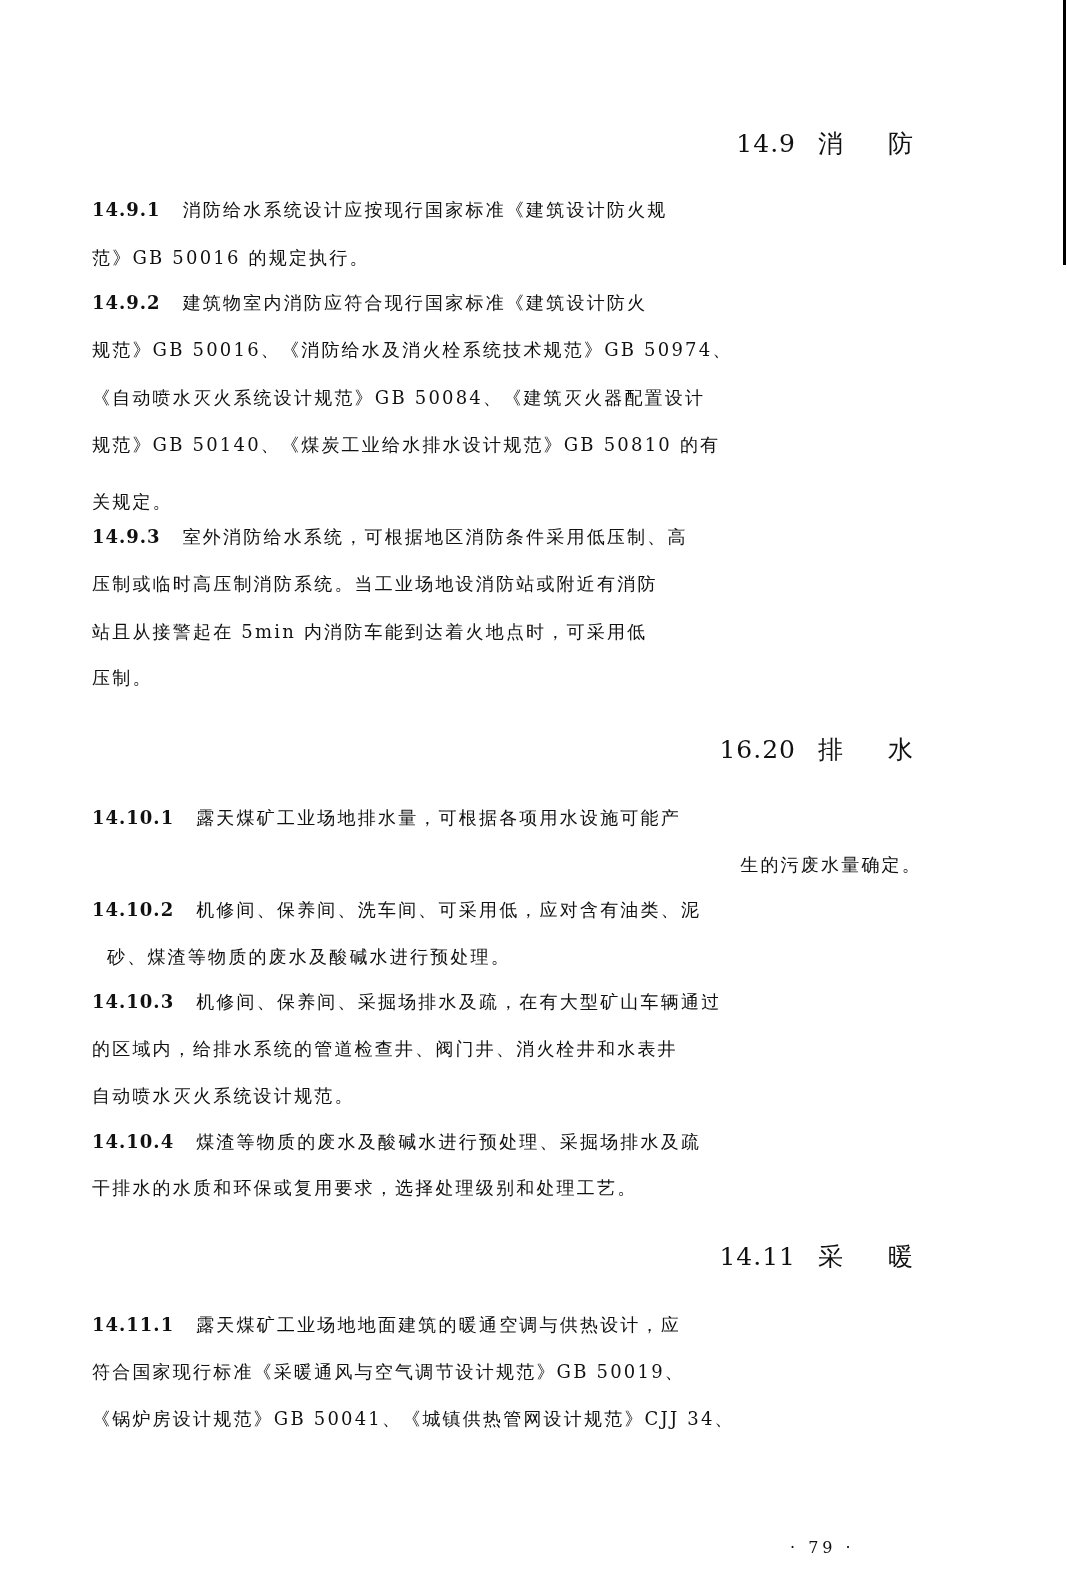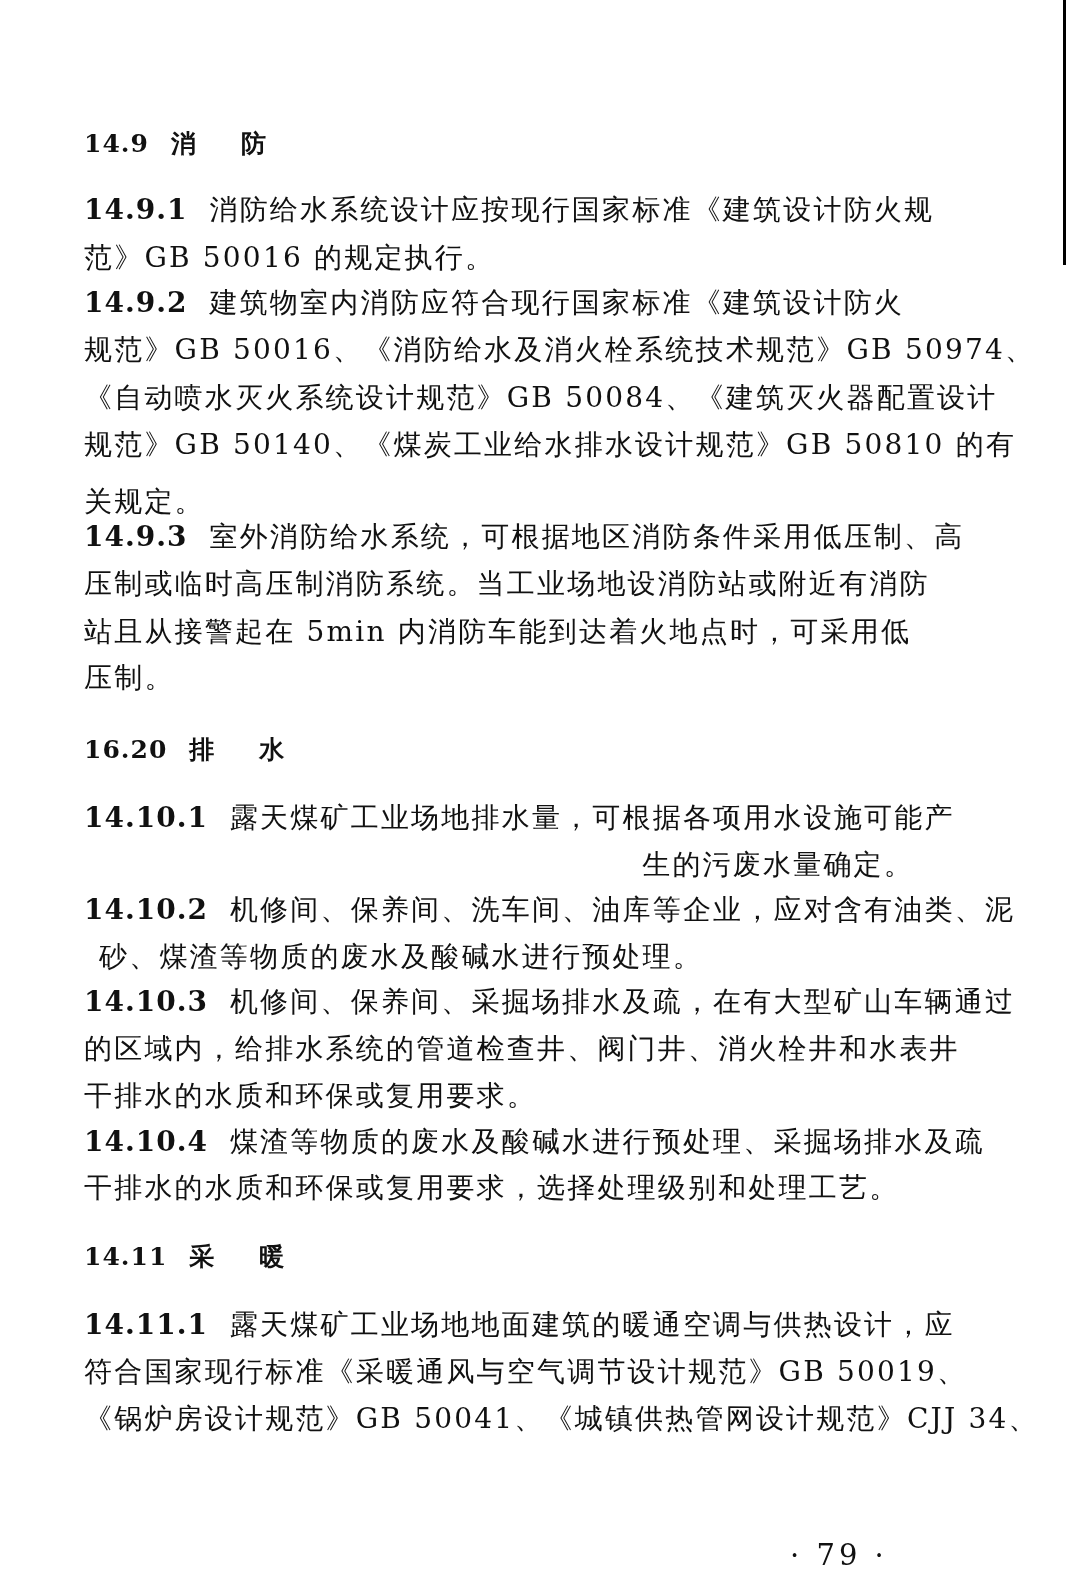--- a/index.html
+++ b/index.html
@@ -26,51 +26,51 @@
     .page {
       position: absolute;
       left: 84px;
       top: 0;
       width: 830px;
     }
     .section-title {
       position: absolute;
       left: 0;
       width: 830px;
-      text-align: left;
+      text-align: right;
       font-size: 25px;
-      font-weight: bold;
+      font-weight: normal;
       letter-spacing: 1px;
       white-space: nowrap;
     }
     .section-title .num {
       margin-right: 22px;
     }
     .section-title .w1 {
       margin-right: 44px;
     }
     .line {
       position: absolute;
-      left: 0;
+      left: 8px;
       width: 830px;
-      font-size: 28px;
+      font-size: 18px;
       line-height: 30px;
       white-space: nowrap;
       letter-spacing: 2.2px;
     }
     .clause-num {
       font-weight: bold;
       margin-right: 22px;
       letter-spacing: 1px;
     }
     .page-number {
       position: absolute;
       left: 790px;
       top: 1538px;
-      font-size: 29px;
+      font-size: 16px;
       white-space: nowrap;
       letter-spacing: 4px;
     }
   </style>
 </head>
 <body>
 
 <div class="scan-edge"></div>
 
 <div class="page">
@@ -120,34 +120,34 @@
   </div>
 
   <div class="line" style="top:803px;">
     <span class="clause-num">14.10.1</span><span>露天煤矿工业场地排水量，可根据各项用水设施可能产</span>
   </div>
   <div class="line" style="top:850px;text-align:right;">
     <span>生的污废水量确定。</span>
   </div>
 
   <div class="line" style="top:895px;">
-    <span class="clause-num">14.10.2</span><span>机修间、保养间、洗车间、油库等企业，应对含有油类、泥</span>
+    <span class="clause-num">14.10.2</span><span>机修间、保养间、洗车间、可采用低，应对含有油类、泥</span>
   </div>
   <div class="line" style="top:942px;margin-left:15px;">
     <span>砂、煤渣等物质的废水及酸碱水进行预处理。</span>
   </div>
 
   <div class="line" style="top:987px;">
     <span class="clause-num">14.10.3</span><span>机修间、保养间、采掘场排水及疏，在有大型矿山车辆通过</span>
   </div>
   <div class="line" style="top:1034px;">
     <span>的区域内，给排水系统的管道检查井、阀门井、消火栓井和水表井</span>
   </div>
   <div class="line" style="top:1081px;">
-    <span>干排水的水质和环保或复用要求。</span>
+    <span>自动喷水灭火系统设计规范。</span>
   </div>
 
   <div class="line" style="top:1127px;">
     <span class="clause-num">14.10.4</span><span>煤渣等物质的废水及酸碱水进行预处理、采掘场排水及疏</span>
   </div>
   <div class="line" style="top:1173px;">
     <span>干排水的水质和环保或复用要求，选择处理级别和处理工艺。</span>
   </div>
 
   <div class="section-title" style="top:1240px;">

